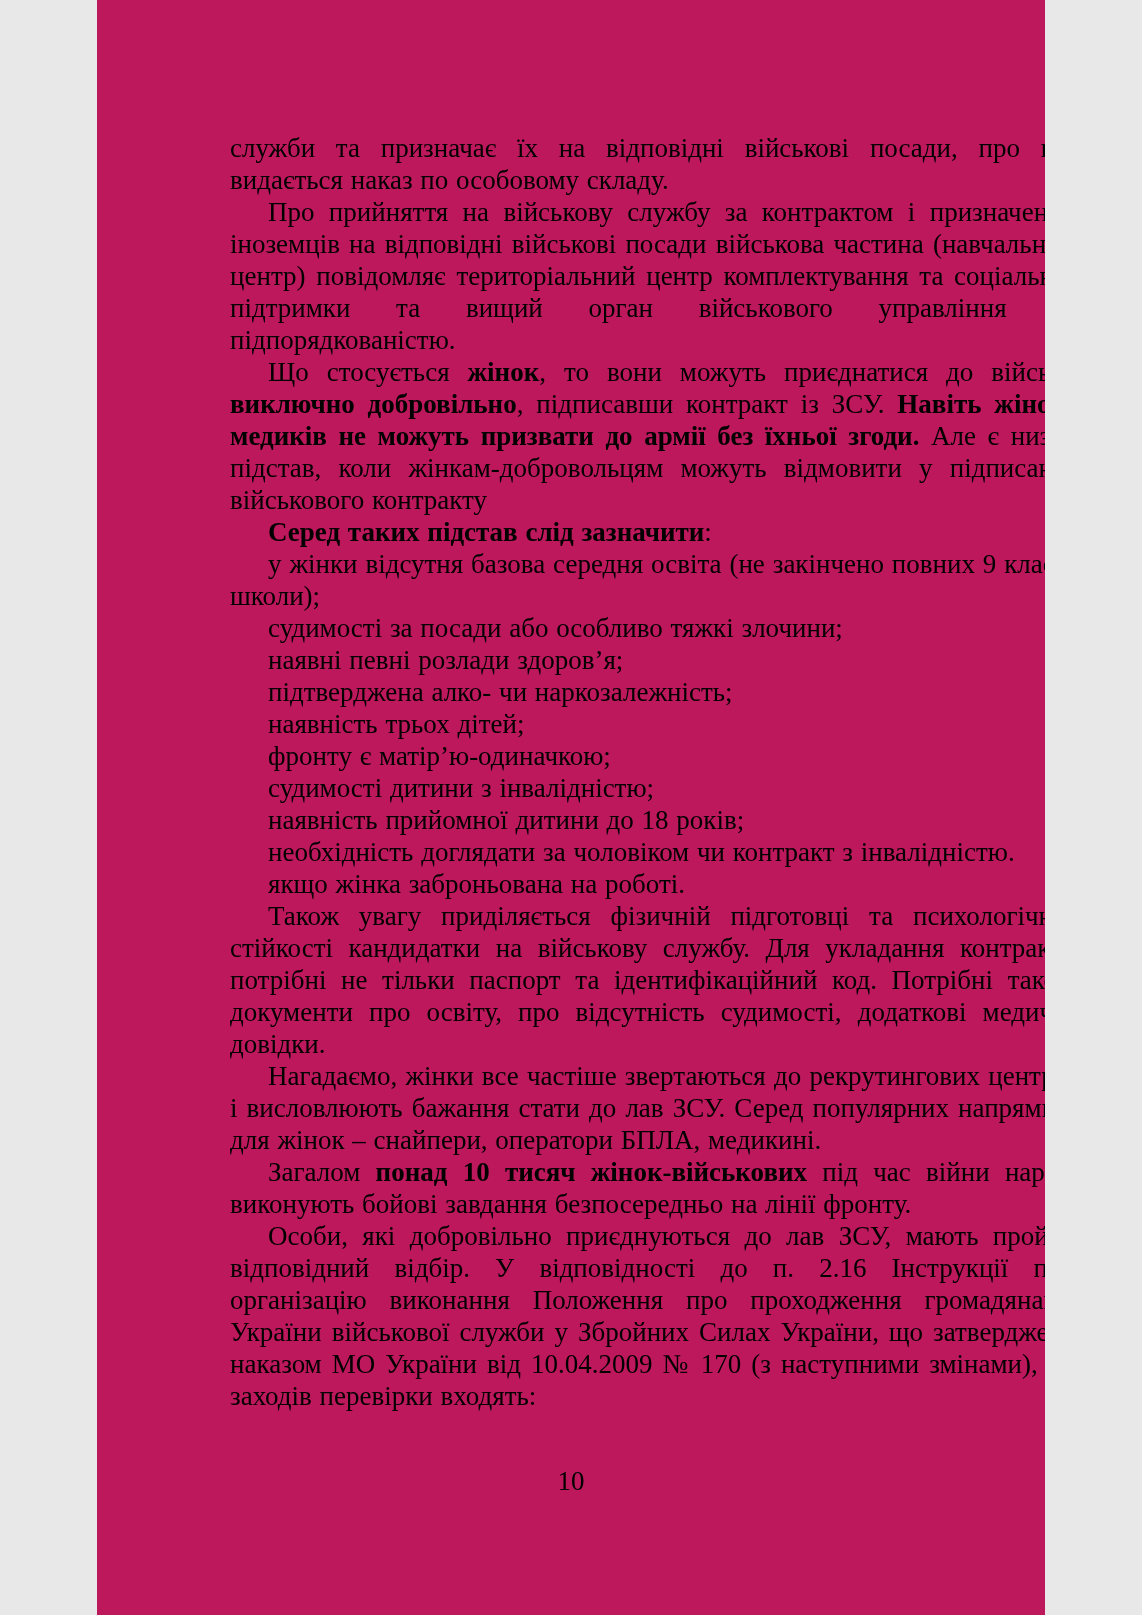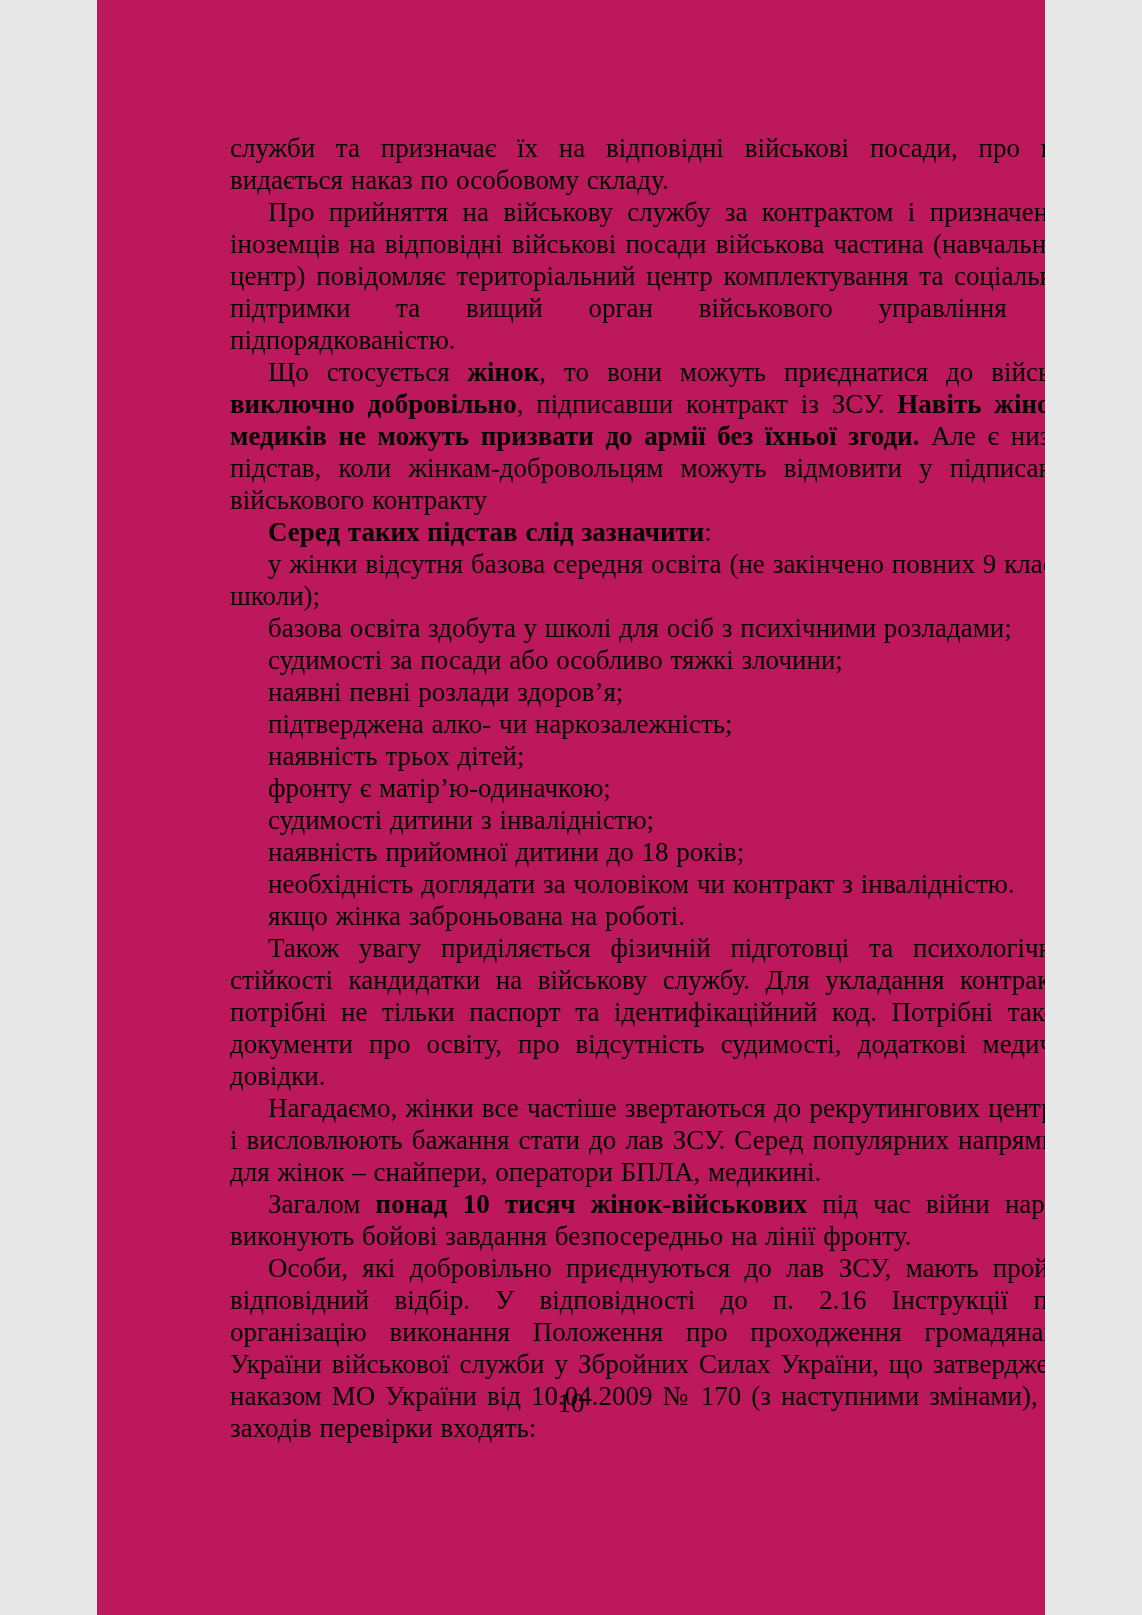--- a/index.html
+++ b/index.html
@@ -34,37 +34,36 @@
   p.para.indent {
     text-indent: 38px;
   }
   .bold {
     font-weight: bold;
   }
   .page-number {
     position: absolute;
     left: 0;
     width: 100%;
-    top: 1387px;
+    top: 1465px;
     text-align: center;
     font-size: 27px;
     line-height: 32px;
   }
 </style>
 </head>
 <body>
 
 <div class="page">
   <div class="content" id="paragraphs">
       <p class="para"><span>служби та призначає їх на відповідні військові посади, про що видається наказ по особовому складу.</span></p>
       <p class="para indent"><span>Про прийняття на військову службу за контрактом і призначення іноземців на відповідні військові посади військова частина (навчальний центр) повідомляє територіальний центр комплектування та соціальної підтримки та вищий орган військового управління за підпорядкованістю.</span></p>
       <p class="para indent"><span>Що стосується </span><span class="bold">жінок</span><span>, то вони можуть приєднатися до війська </span><span class="bold">виключно добровільно</span><span>, підписавши контракт із ЗСУ. </span><span class="bold">Навіть жінок-медиків не можуть призвати до армії без їхньої згоди.</span><span> Але є низка підстав, коли жінкам-добровольцям можуть відмовити у підписанні військового контракту</span></p>
       <p class="para indent"><span class="bold">Серед таких підстав слід зазначити</span><span>:</span></p>
       <p class="para indent"><span>у жінки відсутня базова середня освіта (не закінчено повних 9 класів школи);</span></p>
-      <p class="para indent"><span>базова освіта здобута у школі для осіб з психічними розладами;</span></p>
       <p class="para indent"><span>судимості за посади або особливо тяжкі злочини;</span></p>
       <p class="para indent"><span>наявні певні розлади здоров’я;</span></p>
       <p class="para indent"><span>підтверджена алко- чи наркозалежність;</span></p>
       <p class="para indent"><span>наявність трьох дітей;</span></p>
       <p class="para indent"><span>фронту є матір’ю-одиначкою;</span></p>
       <p class="para indent"><span>судимості дитини з інвалідністю;</span></p>
       <p class="para indent"><span>наявність прийомної дитини до 18 років;</span></p>
       <p class="para indent"><span>необхідність доглядати за чоловіком чи контракт з інвалідністю.</span></p>
       <p class="para indent"><span>якщо жінка заброньована на роботі.</span></p>
       <p class="para indent"><span>Також увагу приділяється фізичній підготовці та психологічній стійкості кандидатки на військову службу. Для укладання контракту потрібні не тільки паспорт та ідентифікаційний код. Потрібні також документи про освіту, про відсутність судимості, додаткові медичні довідки.</span></p>

